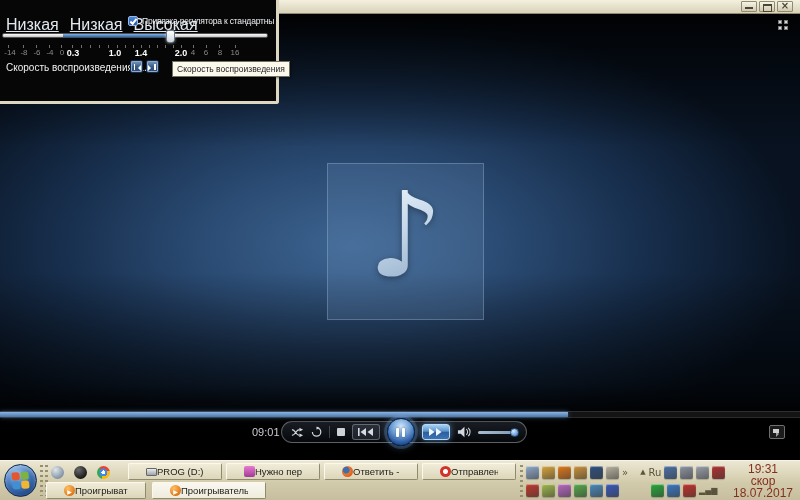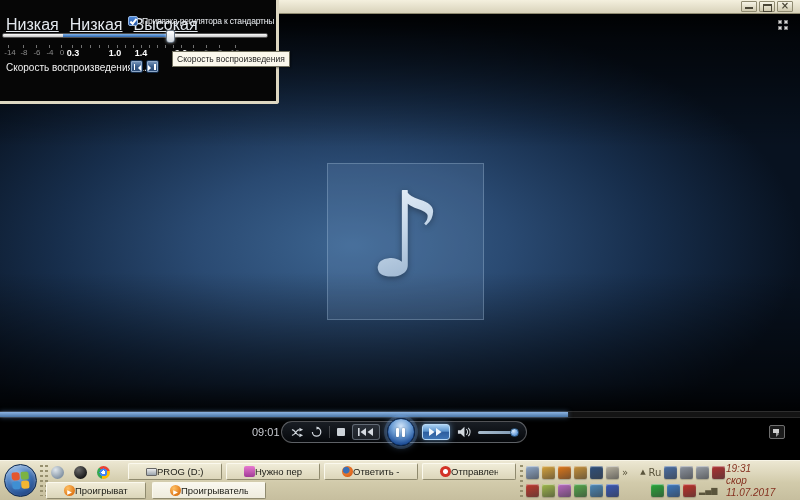--- a/index.html
+++ b/index.html
@@ -100,21 +100,21 @@
   .p-speed{position:absolute;left:6px;top:62px;font-size:10px;color:#f0f0f0;}
   .stepbs{position:absolute;left:130px;top:60px;display:flex;gap:3px;}
   .stepb{width:13px;height:13px;border-radius:2px;position:relative;box-sizing:border-box;
     background:linear-gradient(#7e9cc0,#3a5d8a 50%,#27456e);border:1px solid #142c4a;box-shadow:inset 0 0 0 1px #8fa9c8;}
   .stepb i{position:absolute;top:3.5px;border:3px solid transparent;}
   .stepb .bar{position:absolute;top:3px;width:1.5px;height:6px;background:#fff;border:0;}
   .step-prev i.t{left:4px;border-right-color:#fff;}
   .step-prev .bar{left:2.5px;}
   .step-next i.t{right:4px;border-left-color:#fff;}
   .step-next .bar{right:2.5px;}
-  .tooltip{position:absolute;left:172px;top:51px;height:14px;padding:0 4px;white-space:nowrap;z-index:6;
+  .tooltip{position:absolute;left:172px;top:61px;height:14px;padding:0 4px;white-space:nowrap;z-index:6;
     background:#fbf8ec;border:1px solid #72715f;color:#1c1c1c;font-size:8.5px;line-height:14px;
     box-shadow:1px 1px 2px rgba(0,0,0,.45);}
 
   
   .taskbar{position:absolute;left:0;top:460px;width:800px;height:40px;
     background:linear-gradient(#ece7d2,#d2cbab 55%,#c6be9e);border-top:1px solid #f7f4e6;box-sizing:border-box;z-index:8;}
   .start{position:absolute;left:4px;top:3px;width:33px;height:33px;border-radius:50%;
     background:radial-gradient(circle at 38% 30%,#9cc4ee 0%,#3f74b8 45%,#1b3f7e 80%,#102a58 100%);
     border:1px solid #0e2a52;box-sizing:border-box;box-shadow:inset 0 2px 4px rgba(255,255,255,.5);}
   .flag{position:absolute;left:7px;top:7px;width:17px;height:17px;display:grid;
@@ -152,21 +152,21 @@
   
   .tray{position:absolute;right:0;top:0;height:40px;display:flex;}
   .tray-handle{width:3px;margin:4px 3px 4px 0;
     background:repeating-linear-gradient(180deg,#97906f 0 2px,transparent 2px 5px);}
   .tray-icons{position:relative;width:200px;}
   .trow{position:absolute;left:0;display:flex;gap:3px;align-items:center;height:14px;}
   .trow1{top:4px;} .trow2{top:22px;}
   .ticon{width:13px;height:13px;border-radius:2px;box-shadow:inset 0 1px 1px rgba(255,255,255,.5),0 1px 1px rgba(0,0,0,.2);}
   .ttext{font-family:"DejaVu Sans",sans-serif;color:#5a543c;white-space:nowrap;}
   .tgap{height:1px;}
-  .clock{width:74px;color:#85301f;font-size:10px;line-height:12px;padding-top:2px;font-style:italic;}
+  .clock{width:74px;text-align:center;color:#85301f;font-size:12px;line-height:12px;padding-top:2px;}
 
   [data-interactable]{cursor:default;}
 </style>
 </head>
 <body>
 
 <div class="screen" data-interactable="false">
 
   <div class="titlebar" data-interactable="false">
     <div class="win-btns" data-interactable="false">
@@ -376,18 +376,18 @@
             <span class="tgap" data-interactable="false" style="width: 26px;"></span>
             <span class="ticon" data-interactable="true" style="background: linear-gradient(160deg, rgb(40, 168, 56), rgb(58, 58, 58) 160%) rgb(40, 168, 56);"></span>
             <span class="ticon" data-interactable="true" style="background: linear-gradient(160deg, rgb(58, 120, 192), rgb(58, 58, 58) 160%) rgb(58, 120, 192);"></span>
             <span class="ticon" data-interactable="true" style="background: linear-gradient(160deg, rgb(192, 48, 40), rgb(58, 58, 58) 160%) rgb(192, 48, 40);"></span>
             <span class="ttext" data-interactable="true" style="font-size: 8px;">▂▄▆</span>
           </div>
       </div>
       <div class="clock" data-interactable="true">
         <div data-interactable="false">19:31</div>
         <div data-interactable="false">скор</div>
-        <div data-interactable="false">11.07.2017</div>
+        <div data-interactable="false">18.07.2017</div>
       </div>
     </div>
   </div>
 
 </div>
 
 </body></html>

